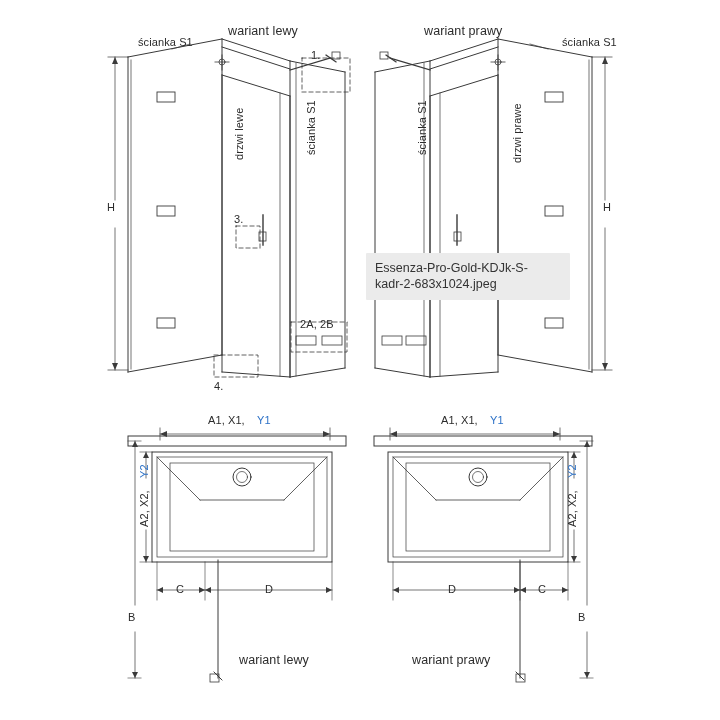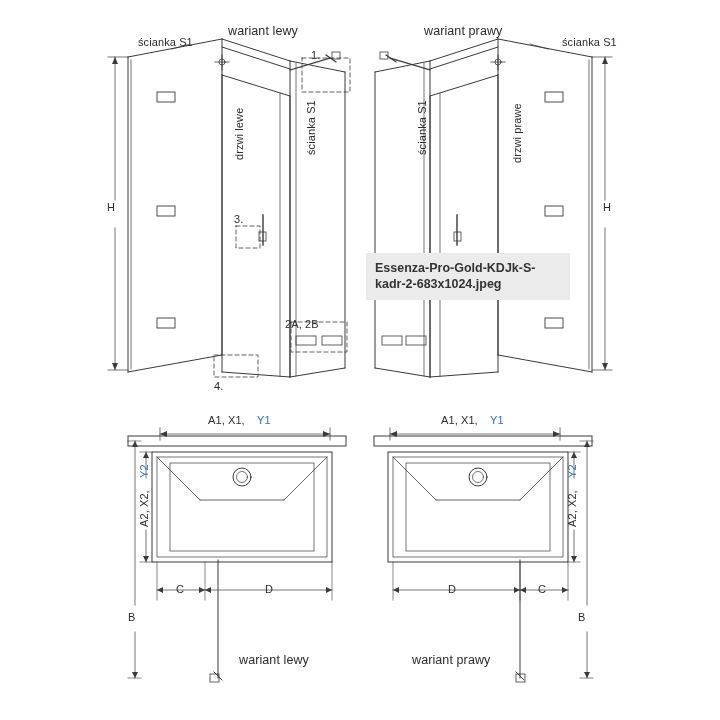--- a/index.html
+++ b/index.html
@@ -49,21 +49,20 @@
     left: 366px;
     top: 253px;
     width: 204px;
     padding: 7px 9px 8px 9px;
     background: #ebebeb;
     color: #333333;
     font-size: 12.5px;
     line-height: 16px;
     box-sizing: border-box;
     border-radius: 1px;
-    font-weight: bold;
   }
 </style>
 </head>
 <body>
 
 <div id="stage">
 
   <svg class="diagram" viewBox="0 0 720 720">
     <g fill="none" stroke="#3a3a3a" stroke-width="1" stroke-linecap="square">
 
@@ -283,21 +282,21 @@
   </svg>
 
   <div class="lbl big" style="left:228px; top:24px;">wariant lewy</div>
   <div class="lbl" style="left:138px; top:36px;">ścianka S1</div>
   <div class="lbl vert" style="left:233px; top:160px;">drzwi lewe</div>
   <div class="lbl vert" style="left:305px; top:155px;">ścianka S1</div>
   <div class="lbl" style="left:107px; top:201px;">H</div>
   <div class="lbl" style="left:311px; top:49px;">1.</div>
   <div class="lbl" style="left:234px; top:213px;">3.</div>
   <div class="lbl" style="left:214px; top:380px;">4.</div>
-  <div class="lbl" style="left:285px; top:318px;">2A, 2B</div>
+  <div class="lbl" style="left:300px; top:318px;">2A, 2B</div>
 
   <div class="lbl big" style="left:424px; top:24px;">wariant prawy</div>
   <div class="lbl" style="left:562px; top:36px;">ścianka S1</div>
   <div class="lbl vert" style="left:416px; top:155px;">ścianka S1</div>
   <div class="lbl vert" style="left:511px; top:163px;">drzwi prawe</div>
   <div class="lbl" style="left:603px; top:201px;">H</div>
 
   <div class="lbl" style="left:208px; top:414px;">A1, X1,</div>
   <div class="lbl blue" style="left:257px; top:414px;">Y1</div>
   <div class="lbl vert" style="left:138px; top:527px;">A2, X2,</div>

